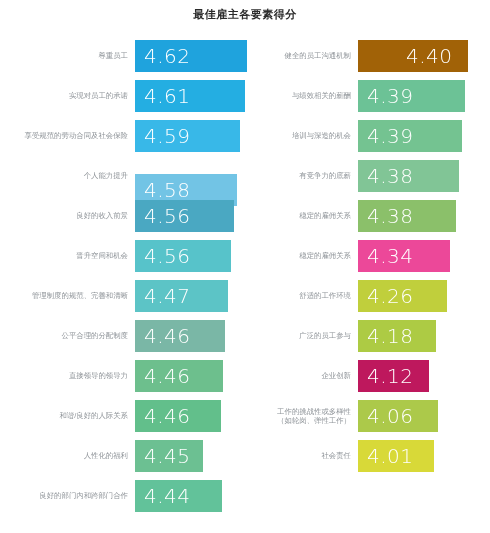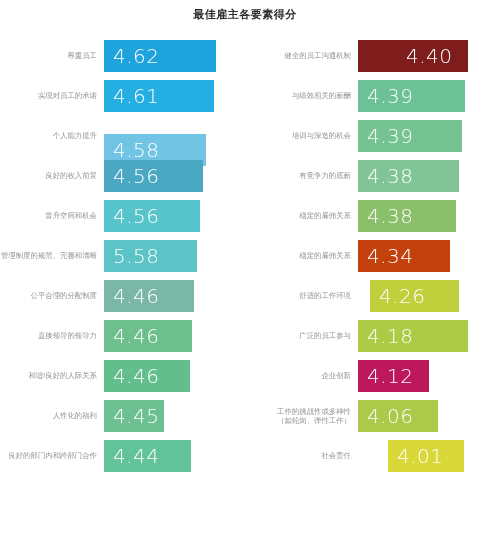--- a/index.html
+++ b/index.html
@@ -44,21 +44,21 @@
   }
   .row {
     display: flex;
     flex-direction: row;
     align-items: center;
     height: 40px;
     box-sizing: border-box;
   }
   .row-label {
     flex: 0 0 auto;
-    width: 104px;
+    width: 135px;
     padding-right: 7px;
     box-sizing: border-box;
     text-align: right;
     font-size: 7.4px;
     line-height: 9.5px;
     color: #8e9398;
     white-space: pre-line;
   }
   .col-right .row-label {
     width: 113px;
@@ -108,20 +108,28 @@
         </div>
         <div class="row">
           <div class="row-label">实现对员工的承诺</div>
           <div class="bar-area">
             <div class="bar" style="background: rgb(36, 174, 226); width: 110px;">
               <span class="bar-value">4.61</span>
             </div>
           </div>
         </div>
         <div class="row">
+          <div class="row-label">享受规范的劳动合同及社会保险</div>
+          <div class="bar-area">
+            <div class="bar" style="background: rgb(56, 184, 232); width: 105px;">
+              <span class="bar-value">4.59</span>
+            </div>
+          </div>
+        </div>
+        <div class="row">
           <div class="row-label">个人能力提升</div>
           <div class="bar-area">
             <div class="bar" style="background: rgb(114, 196, 229); width: 102px; margin-top: 28px;">
               <span class="bar-value">4.58</span>
             </div>
           </div>
         </div>
         <div class="row">
           <div class="row-label">良好的收入前景</div>
           <div class="bar-area">
@@ -135,21 +143,21 @@
           <div class="bar-area">
             <div class="bar" style="background: rgb(87, 195, 202); width: 96px;">
               <span class="bar-value">4.56</span>
             </div>
           </div>
         </div>
         <div class="row">
           <div class="row-label">管理制度的规范、完善和清晰</div>
           <div class="bar-area">
             <div class="bar" style="background: rgb(92, 196, 198); width: 93px;">
-              <span class="bar-value">5.58</span>
+              <span class="bar-value">4.47</span>
             </div>
           </div>
         </div>
         <div class="row">
           <div class="row-label">公平合理的分配制度</div>
           <div class="bar-area">
             <div class="bar" style="background: rgb(122, 183, 166); width: 90px;">
               <span class="bar-value">4.46</span>
             </div>
           </div>
@@ -166,40 +174,40 @@
           <div class="row-label">和谐/良好的人际关系</div>
           <div class="bar-area">
             <div class="bar" style="background: rgb(98, 191, 139); width: 86px;">
               <span class="bar-value">4.46</span>
             </div>
           </div>
         </div>
         <div class="row">
           <div class="row-label">人性化的福利</div>
           <div class="bar-area">
-            <div class="bar" style="background: rgb(108, 192, 146); width: 60px;">
+            <div class="bar" style="background: rgb(108, 192, 146); width: 68px;">
               <span class="bar-value">4.45</span>
             </div>
           </div>
         </div>
         <div class="row">
           <div class="row-label">良好的部门内和跨部门合作</div>
           <div class="bar-area">
             <div class="bar" style="background: rgb(98, 194, 154); width: 87px;">
               <span class="bar-value">4.44</span>
             </div>
           </div>
         </div>
       </div>
 
     <div class="column col-right" id="right-col">
         <div class="row">
           <div class="row-label">健全的员工沟通机制</div>
           <div class="bar-area">
-            <div class="bar" style="background: #7f1d1d; width: 110px; padding-left: 48px;">
+            <div class="bar" style="background: #a16207; width: 110px; padding-left: 48px;">
               <span class="bar-value">4.40</span>
             </div>
           </div>
         </div>
         <div class="row">
           <div class="row-label">与绩效相关的薪酬</div>
           <div class="bar-area">
             <div class="bar" style="background: rgb(108, 194, 150); width: 107px;">
               <span class="bar-value">4.39</span>
             </div>
@@ -225,37 +233,37 @@
           <div class="row-label">稳定的雇佣关系</div>
           <div class="bar-area">
             <div class="bar" style="background: rgb(139, 192, 106); width: 98px;">
               <span class="bar-value">4.38</span>
             </div>
           </div>
         </div>
         <div class="row">
           <div class="row-label">稳定的雇佣关系</div>
           <div class="bar-area">
-            <div class="bar" style="background: #c2410c; width: 92px;">
+            <div class="bar" style="background: #ec4899; width: 92px;">
               <span class="bar-value">4.34</span>
             </div>
           </div>
         </div>
         <div class="row">
           <div class="row-label">舒适的工作环境</div>
           <div class="bar-area">
-            <div class="bar" style="background: rgb(192, 207, 60); width: 89px; margin-left: 12px;">
+            <div class="bar" style="background: rgb(192, 207, 60); width: 89px;">
               <span class="bar-value">4.26</span>
             </div>
           </div>
         </div>
         <div class="row">
           <div class="row-label">广泛的员工参与</div>
           <div class="bar-area">
-            <div class="bar" style="background: rgb(173, 203, 68); width: 110px;">
+            <div class="bar" style="background: rgb(173, 203, 68); width: 78px;">
               <span class="bar-value">4.18</span>
             </div>
           </div>
         </div>
         <div class="row">
           <div class="row-label">企业创新</div>
           <div class="bar-area">
             <div class="bar" style="background: #be185d; width: 71px;">
               <span class="bar-value">4.12</span>
             </div>
@@ -266,21 +274,21 @@
 （如轮岗、弹性工作）</div>
           <div class="bar-area">
             <div class="bar" style="background: rgb(172, 201, 74); width: 80px;">
               <span class="bar-value">4.06</span>
             </div>
           </div>
         </div>
         <div class="row">
           <div class="row-label">社会责任</div>
           <div class="bar-area">
-            <div class="bar" style="background: rgb(216, 217, 56); width: 76px; margin-left: 30px;">
+            <div class="bar" style="background: rgb(216, 217, 56); width: 76px;">
               <span class="bar-value">4.01</span>
             </div>
           </div>
         </div>
       </div>
 
   </div>
 </div>
 
 </body></html>

